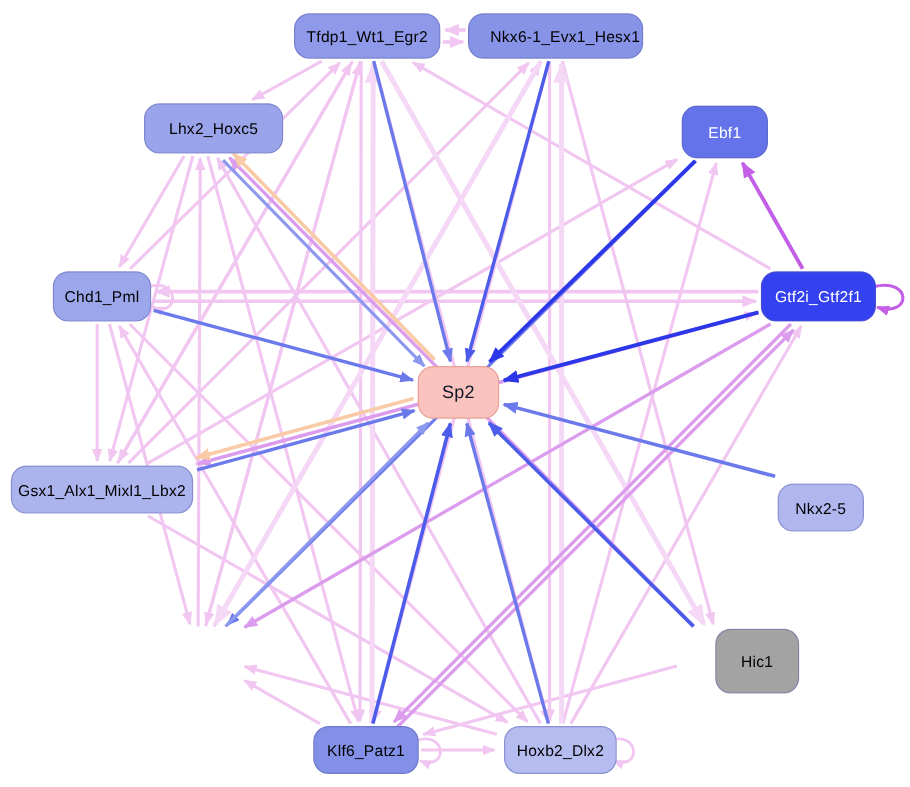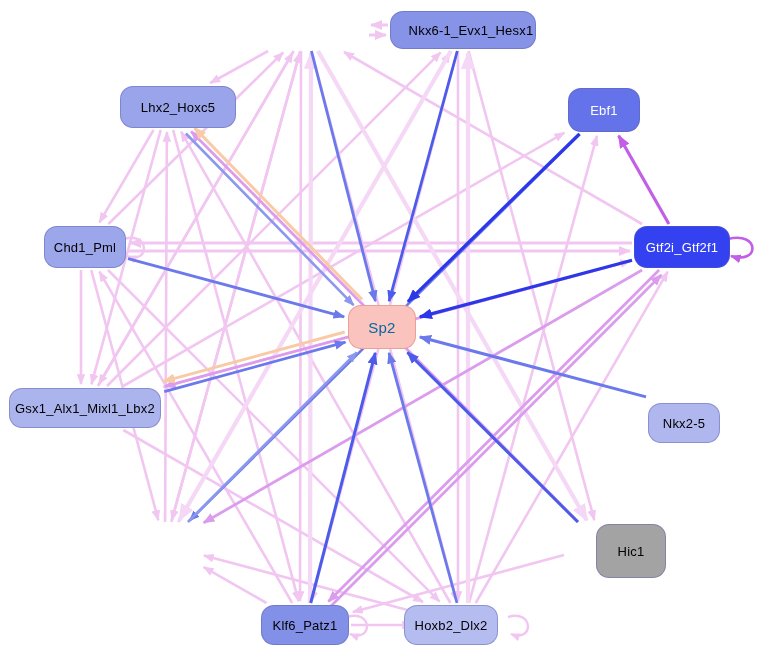--- a/index.html
+++ b/index.html
@@ -104,24 +104,25 @@
       <path fill="none" stroke="#6B79EB" stroke-width="3" marker-end="url(#arr-blue3)" d="M 646.0,396.9 L 419.9,337.0"></path>
       <path fill="none" stroke="#4C5BE9" stroke-width="3" marker-end="url(#arr-blue2)" d="M 577.9,522.0 L 407.5,352.4"></path>
       <path fill="none" stroke="#6B79EB" stroke-width="2.8" marker-end="url(#arr-blue3)" d="M 457.0,603.0 L 389.0,352.9"></path>
       <path fill="none" stroke="#4C5BE9" stroke-width="3" marker-end="url(#arr-blue2)" d="M 310.7,603.0 L 375.3,352.9"></path>
       <path fill="none" stroke="#8C97EE" stroke-width="2.6" marker-end="url(#arr-blue4)" d="M 187.9,522.0 L 356.7,352.4"></path>
       <path fill="none" stroke="#6B79EB" stroke-width="2.8" marker-end="url(#arr-blue3)" d="M 164.3,391.6 L 345.4,342.2"></path>
       <path fill="none" stroke="#6B79EB" stroke-width="2.8" marker-end="url(#arr-blue3)" d="M 128.0,258.6 L 344.1,316.8"></path>
       <path fill="none" stroke="#8C97EE" stroke-width="2.6" marker-end="url(#arr-blue4)" d="M 185.9,133.5 L 353.6,305.1"></path>
     </svg>
 
+<div class="node" style="left: 245px; top: 11px; width: 122px; height: 38px; background: rgb(142, 154, 233); color: rgb(0, 0, 0);">Tfdp1_Wt1_Egr2</div>
     <div class="node" style="left: 390px; top: 11px; width: 146px; height: 38px; background: rgb(135, 147, 231); color: rgb(0, 0, 0); padding-left: 16px;">Nkx6-1_Evx1_Hesx1</div>
     <div class="node" style="left: 568px; top: 88px; width: 72px; height: 44px; background: rgb(100, 115, 234); color: rgb(255, 255, 255);">Ebf1</div>
     <div class="node" style="left: 120px; top: 86px; width: 116px; height: 42px; background: rgb(154, 164, 234); color: rgb(0, 0, 0);">Lhx2_Hoxc5</div>
     <div class="node" style="left: 44px; top: 226px; width: 82px; height: 42px; background: rgb(156, 166, 235); color: rgb(0, 0, 0);">Chd1_Pml</div>
     <div class="node" style="left: 634px; top: 226px; width: 96px; height: 42px; background: rgb(52, 65, 240); color: rgb(255, 255, 255);">Gtf2i_Gtf2f1</div>
-    <div class="node" style="left: 348px; top: 305px; width: 68px; height: 44px; background: rgb(251, 195, 189); color: #0369a1; border-color: rgba(225, 140, 130, 0.65); font-size: 15px;">Sp2</div>
+    <div class="node" style="left: 348px; top: 305px; width: 68px; height: 44px; background: rgb(251, 195, 189); color: #0f172a; border-color: rgba(225, 140, 130, 0.65); font-size: 15px;">Sp2</div>
     <div class="node" style="left: 9px; top: 388px; width: 152px; height: 40px; background: rgb(172, 180, 237); color: #000000;">Gsx1_Alx1_Mixl1_Lbx2</div>
     <div class="node" style="left: 648px; top: 387px; width: 72px; height: 40px; background: rgb(175, 183, 238); color: rgb(0, 0, 0); margin-top: 16px;">Nkx2-5</div>
     <div class="node" style="left: 596px; top: 524px; width: 70px; height: 54px; background: #a3a3a3; color: rgb(0, 0, 0);">Hic1</div>
     <div class="node" style="left: 261px; top: 605px; width: 88px; height: 40px; background: rgb(130, 144, 231); color: rgb(0, 0, 0);">Klf6_Patz1</div>
-    <div class="node" style="left: 404px; top: 605px; width: 94px; height: 40px; background: rgb(181, 188, 240); color: rgb(0, 0, 0);">Hoxb2_Dlx2</div>
+    <div class="node" style="left: 420px; top: 605px; width: 94px; height: 40px; background: rgb(181, 188, 240); color: rgb(0, 0, 0);">Hoxb2_Dlx2</div>
   </div>
 
 </body></html>

